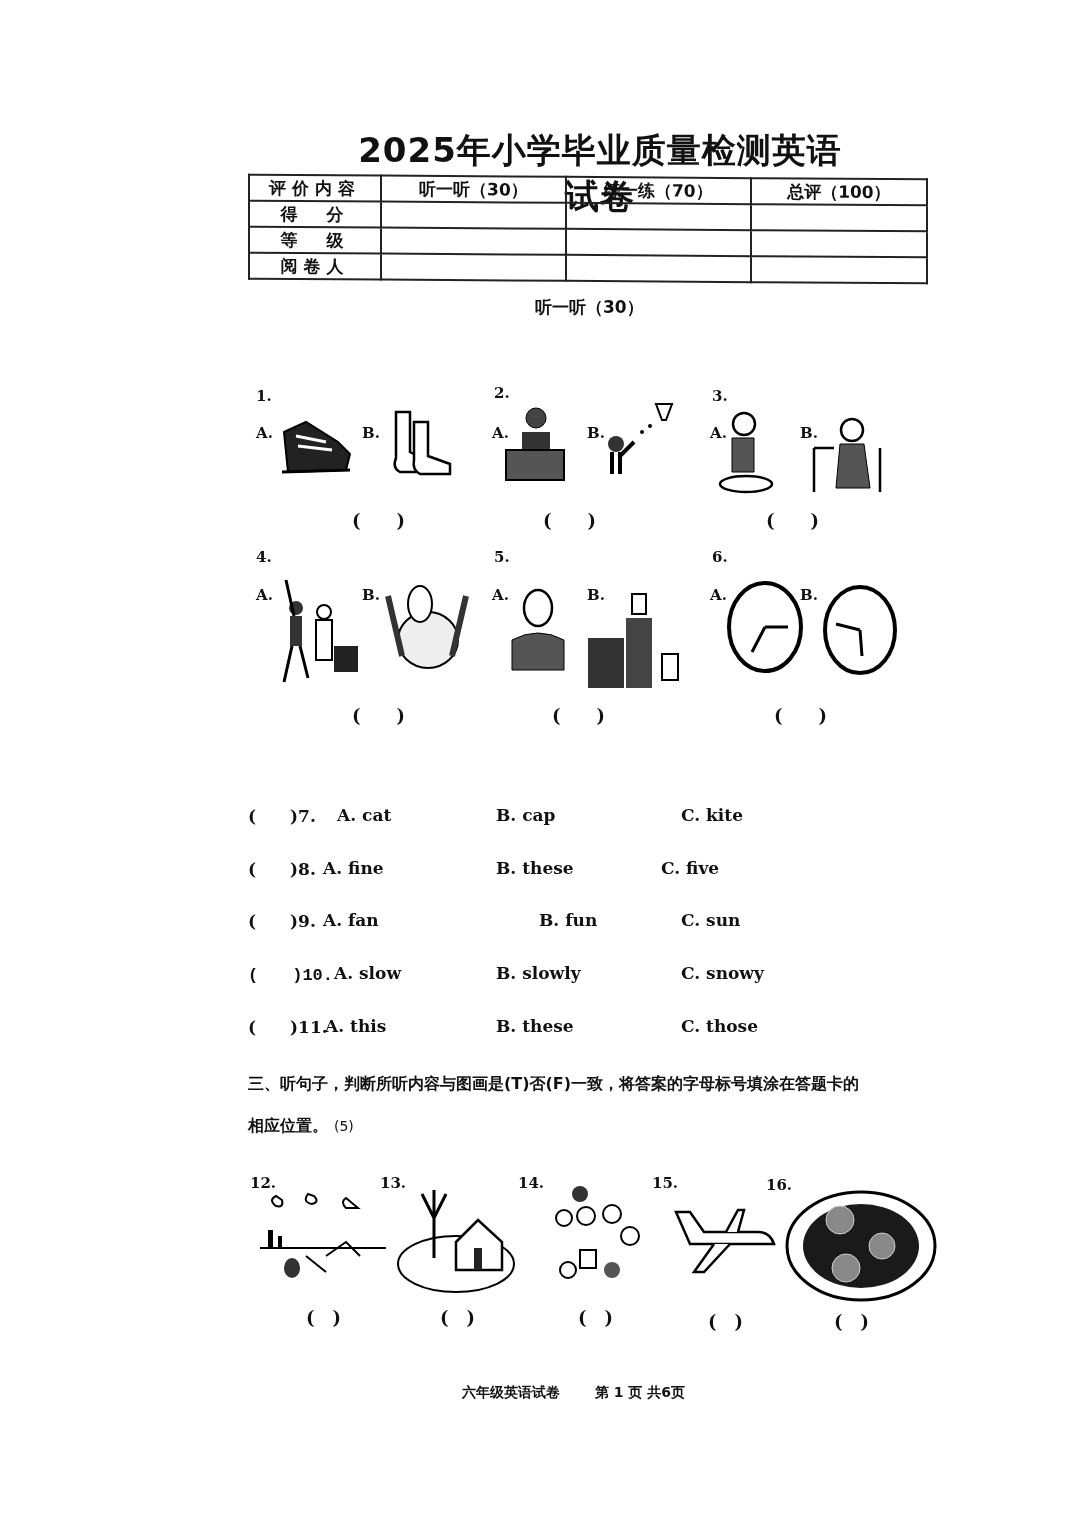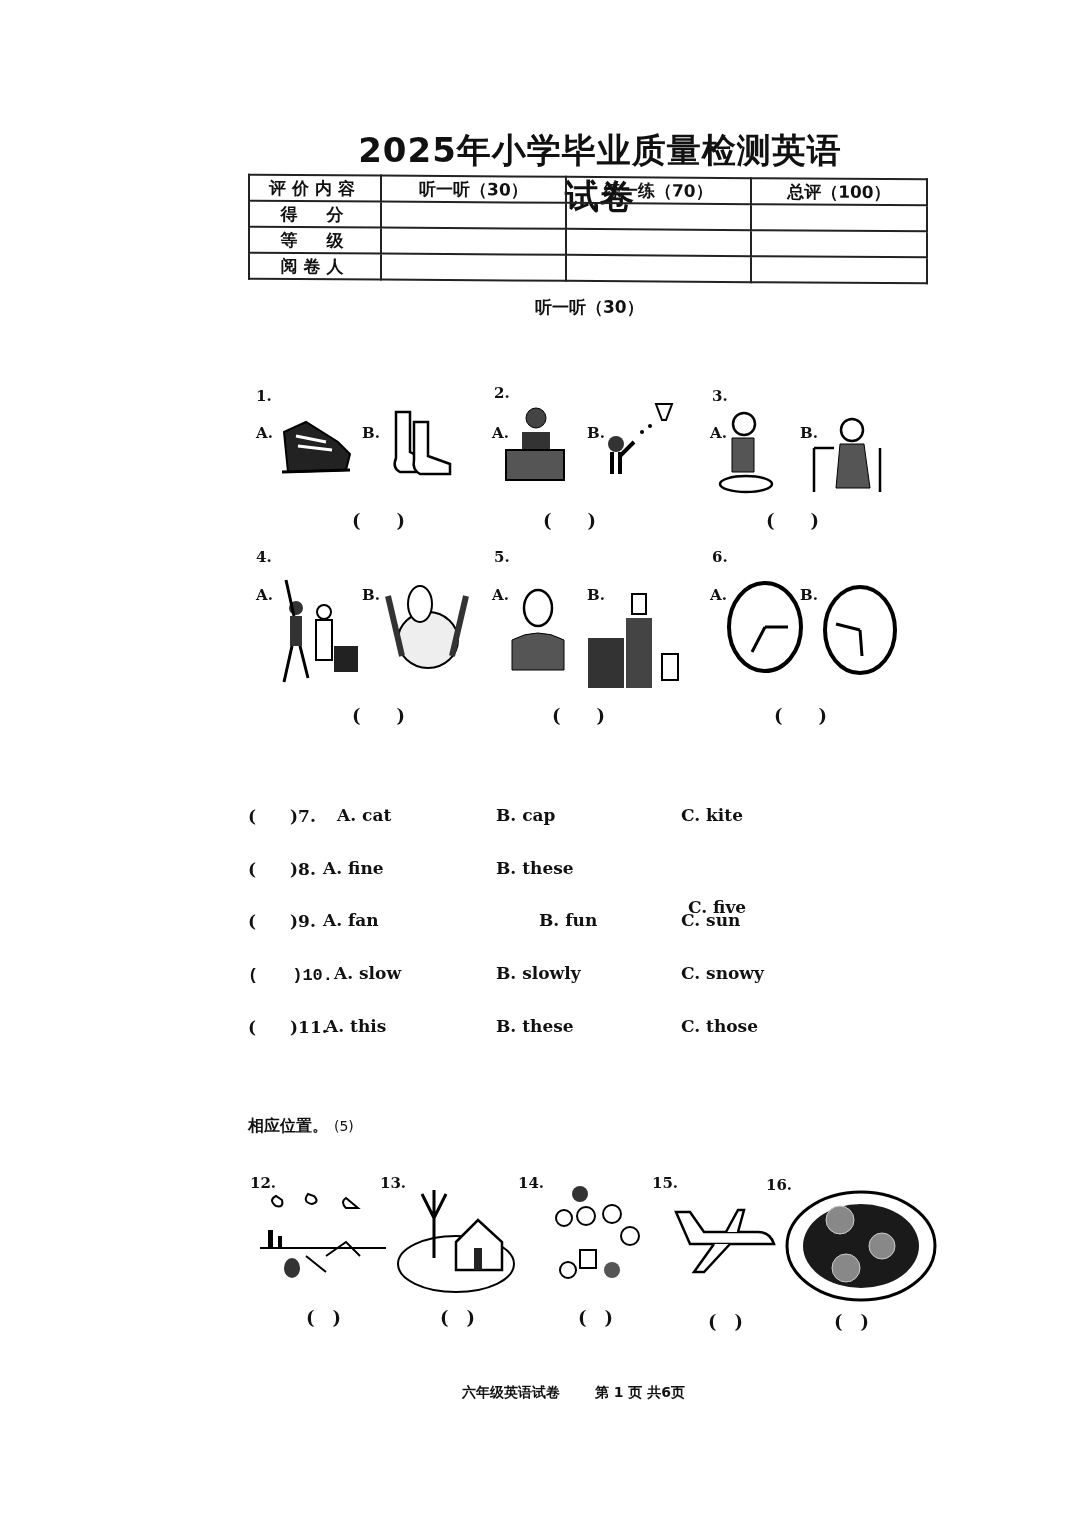--- a/index.html
+++ b/index.html
@@ -162,41 +162,42 @@
   <div class="row" style="top:805px;">
     <span style="left:0;">(　　)7.</span>
     <span style="left:89px;">A. cat</span>
     <span style="left:248px;">B. cap</span>
     <span style="left:433px;">C. kite</span>
   </div>
   <div class="row" style="top:858px;">
     <span style="left:0;">(　　)8.</span>
     <span style="left:75px;">A. fine</span>
     <span style="left:248px;">B. these</span>
-    <span style="left:440px;margin-top:39px;">C. five</span>
+    <span style="left:413px;">C. five</span>
   </div>
   <div class="row" style="top:910px;">
     <span style="left:0;">(　　)9.</span>
     <span style="left:75px;">A. fan</span>
     <span style="left:248px;margin-left:43px;">B. fun</span>
     <span style="left:433px;">C. sun</span>
   </div>
   <div class="row" style="top:963px;">
     <span style="left:0;font-family:Liberation Mono, monospace;">(　　)10.</span>
     <span style="left:86px;">A. slow</span>
     <span style="left:248px;">B. slowly</span>
     <span style="left:433px;">C. snowy</span>
   </div>
   <div class="row" style="top:1016px;">
     <span style="left:0;">(　　)11.</span>
     <span style="left:77px;">A. this</span>
     <span style="left:248px;">B. these</span>
     <span style="left:433px;">C. those</span>
   </div>
 
+  <div class="instr" style="top:1074px;">三、听句子，判断所听内容与图画是(T)否(F)一致，将答案的字母标号填涂在答题卡的</div>
   <div class="instr" style="top:1116px;">
     <span>相应位置。</span><span class="pts">(5)</span>
   </div>
 
   <div class="qnum" style="left:250px;top:1174px;">12.</div>
   <svg class="pic" style="left:256px;top:1192px;" width="132" height="96">
     <path d="M20 4 q-8 4 0 10 q8 2 6 -6 Z M52 2 q-6 8 4 10 q8 -2 2 -8 Z M90 6 q-6 4 0 10 h12 Z" fill="none" stroke="#000" stroke-width="2"></path>
     <line x1="4" y1="56" x2="130" y2="56" stroke="#000" stroke-width="2"></line>
     <rect x="12" y="38" width="5" height="18" fill="#000"></rect>
       <rect x="22" y="44" width="4" height="12" fill="#000"></rect>

